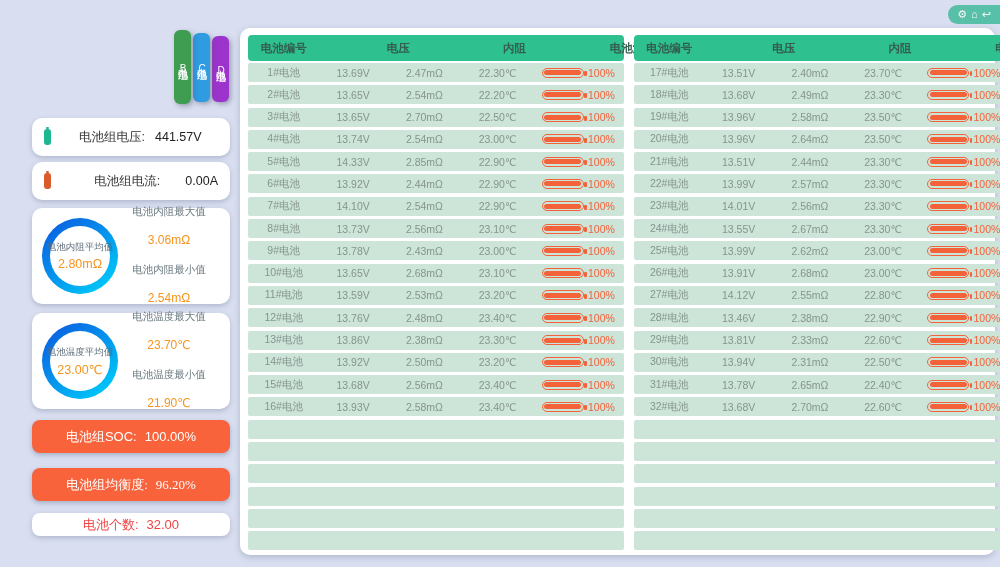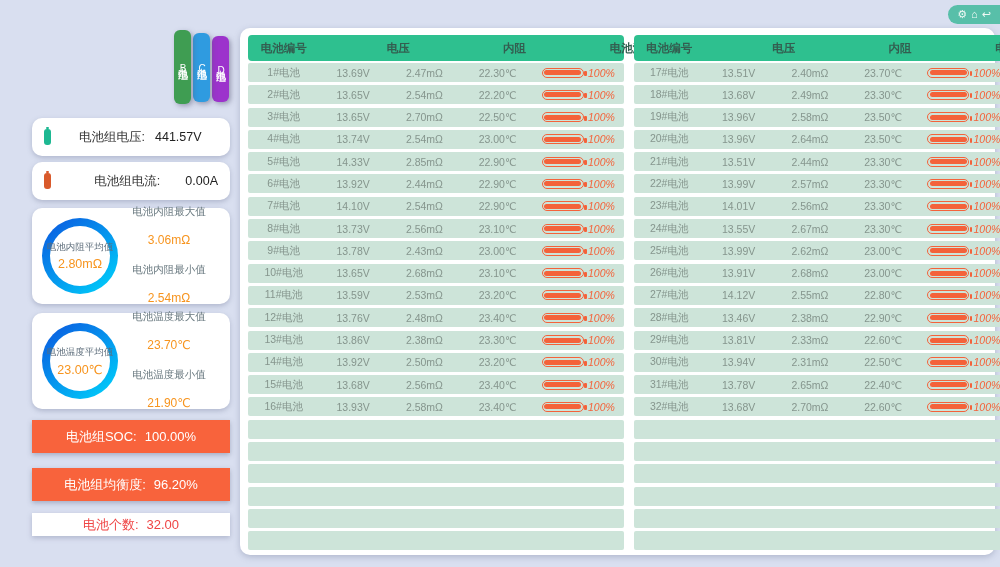--- a/index.html
+++ b/index.html
@@ -47,40 +47,40 @@
     background:linear-gradient(140deg,#0b5be0 5%,#00c9f9 90%); position:relative; }
   .gauge::after { content:""; position:absolute; inset:8px; background:#fff; border-radius:50%; }
   .gauge .g-inner { position:absolute; inset:0; z-index:2; display:flex; flex-direction:column;
     align-items:center; justify-content:center; gap:3px; text-align:center; }
   .gauge .g-lbl { font-size:9.5px; color:#5c6c7a; }
   .gauge .g-val { font-size:12.5px; color:#f7941e; }
   .gauge-side { flex:1; display:flex; flex-direction:column; align-items:center; gap:14px; }
   .gauge-side .s-lbl { font-size:10.5px; color:#68787f; }
   .gauge-side .s-val { font-size:12px; color:#f7941e; margin-bottom:2px; }
 
-  .banner { height:33px; border-radius:0; display:flex; align-items:center;
+  .banner { height:33px; border-radius:8px; display:flex; align-items:center;
     justify-content:center; gap:8px; font-size:13px; }
   .banner-orange { background:#f8633c; color:#fff; box-shadow:0 2px 5px rgba(100,110,140,.45); }
   .banner-white { background:#fff; color:#ef4444; height:23px; }
 
   
   .main-panel { position:absolute; left:240px; top:28px; width:755px; height:527px;
     background:#fff; border-radius:10px; box-shadow:0 2px 6px rgba(100,110,140,.35);
     padding:7px 8px; display:flex; }
   .divider { width:1px; background:#e3e6e9; margin:0 5px; }
   .btable { flex:1; }
   .t-head { height:26px; background:#2ec08f; border-radius:4px; display:flex;
     align-items:center; margin-bottom:2px;gap:45px; }
   .t-head .cell { color:#335e50; font-weight:bold; font-size:11.5px; }
   .t-row { height:19px; background:#cde4d9; border-radius:2px; display:flex;
     align-items:center; margin-bottom:3.3px; }
   .t-row .cell { color:#85958d; font-size:10.5px; }
   .cell { text-align:center; overflow:hidden; white-space:nowrap; }
   .c0{flex:0 0 19%;} .c1{flex:0 0 18%;} .c2{flex:0 0 20%;} .c3{flex:0 0 19%;} .c4{flex:0 0 24%;}
-  .health { display:flex; align-items:center; justify-content:center; gap:4px;font-style:italic; }
+  .health { display:flex; align-items:center; justify-content:center; gap:4px; }
   .pill { width:42px; height:10px; border:1.5px solid #f4623a; border-radius:5px;
     position:relative; flex:0 0 auto; }
   .pill::before { content:""; position:absolute; inset:1.5px; background:#f4623a; border-radius:3px; }
   .pill::after { content:""; position:absolute; right:-4px; top:2.5px; width:2.5px; height:5px;
     background:#f4623a; border-radius:1px; }
   .health .pct { color:#f4623a; font-size:10.5px; }
 </style>
 </head>
 <body>
 
@@ -144,21 +144,21 @@
       <span class="s-lbl">电池温度最小值</span>
       <span class="s-val">21.90℃</span>
     </div>
   </div>
 
   <div class="card banner banner-orange" style="top:410px;">
     <span>电池组SOC:</span>
     <span>100.00%</span>
   </div>
 
-  <div class="card banner banner-orange" style="top:458px;">
+  <div class="card banner banner-orange" style="top:458px;font-family:Liberation Serif, serif;">
     <span>电池组均衡度:</span>
     <span>96.20%</span>
   </div>
 
   <div class="card banner banner-white" style="top:503px;">
     <span>电池个数:</span>
     <span>32.00</span>
   </div>
 </div>
 

